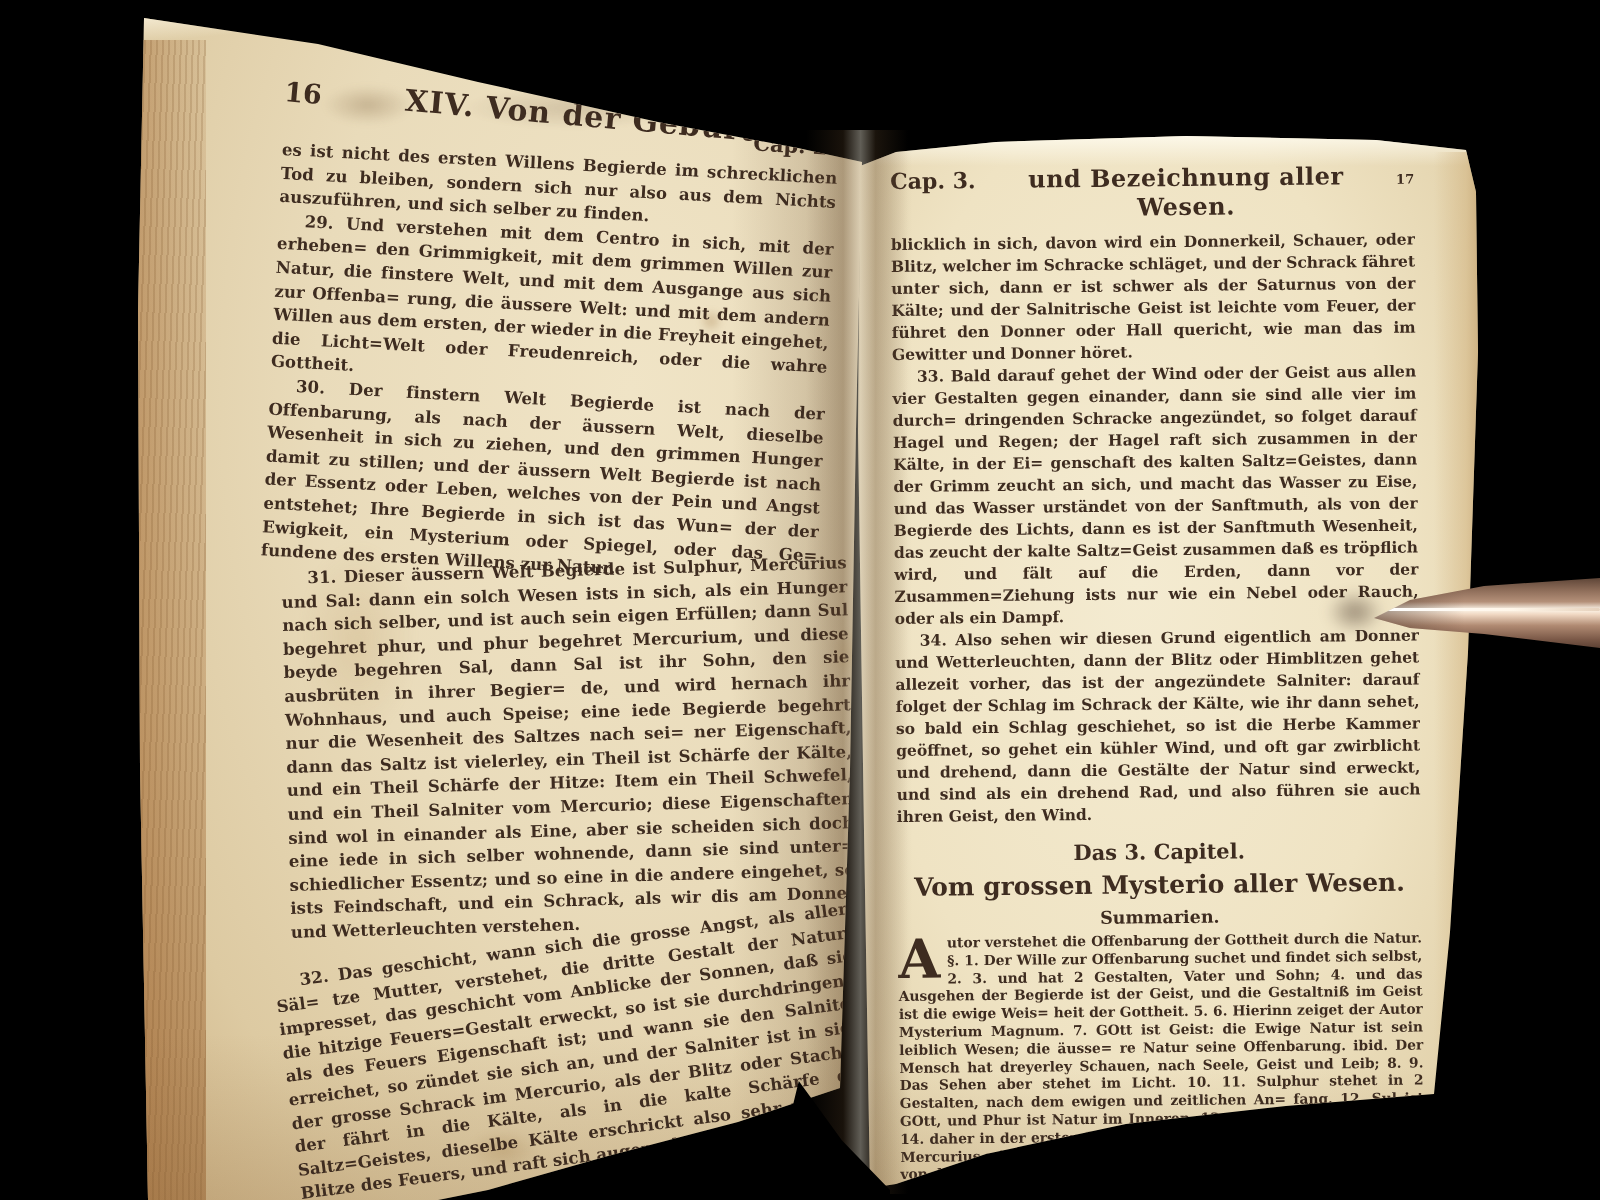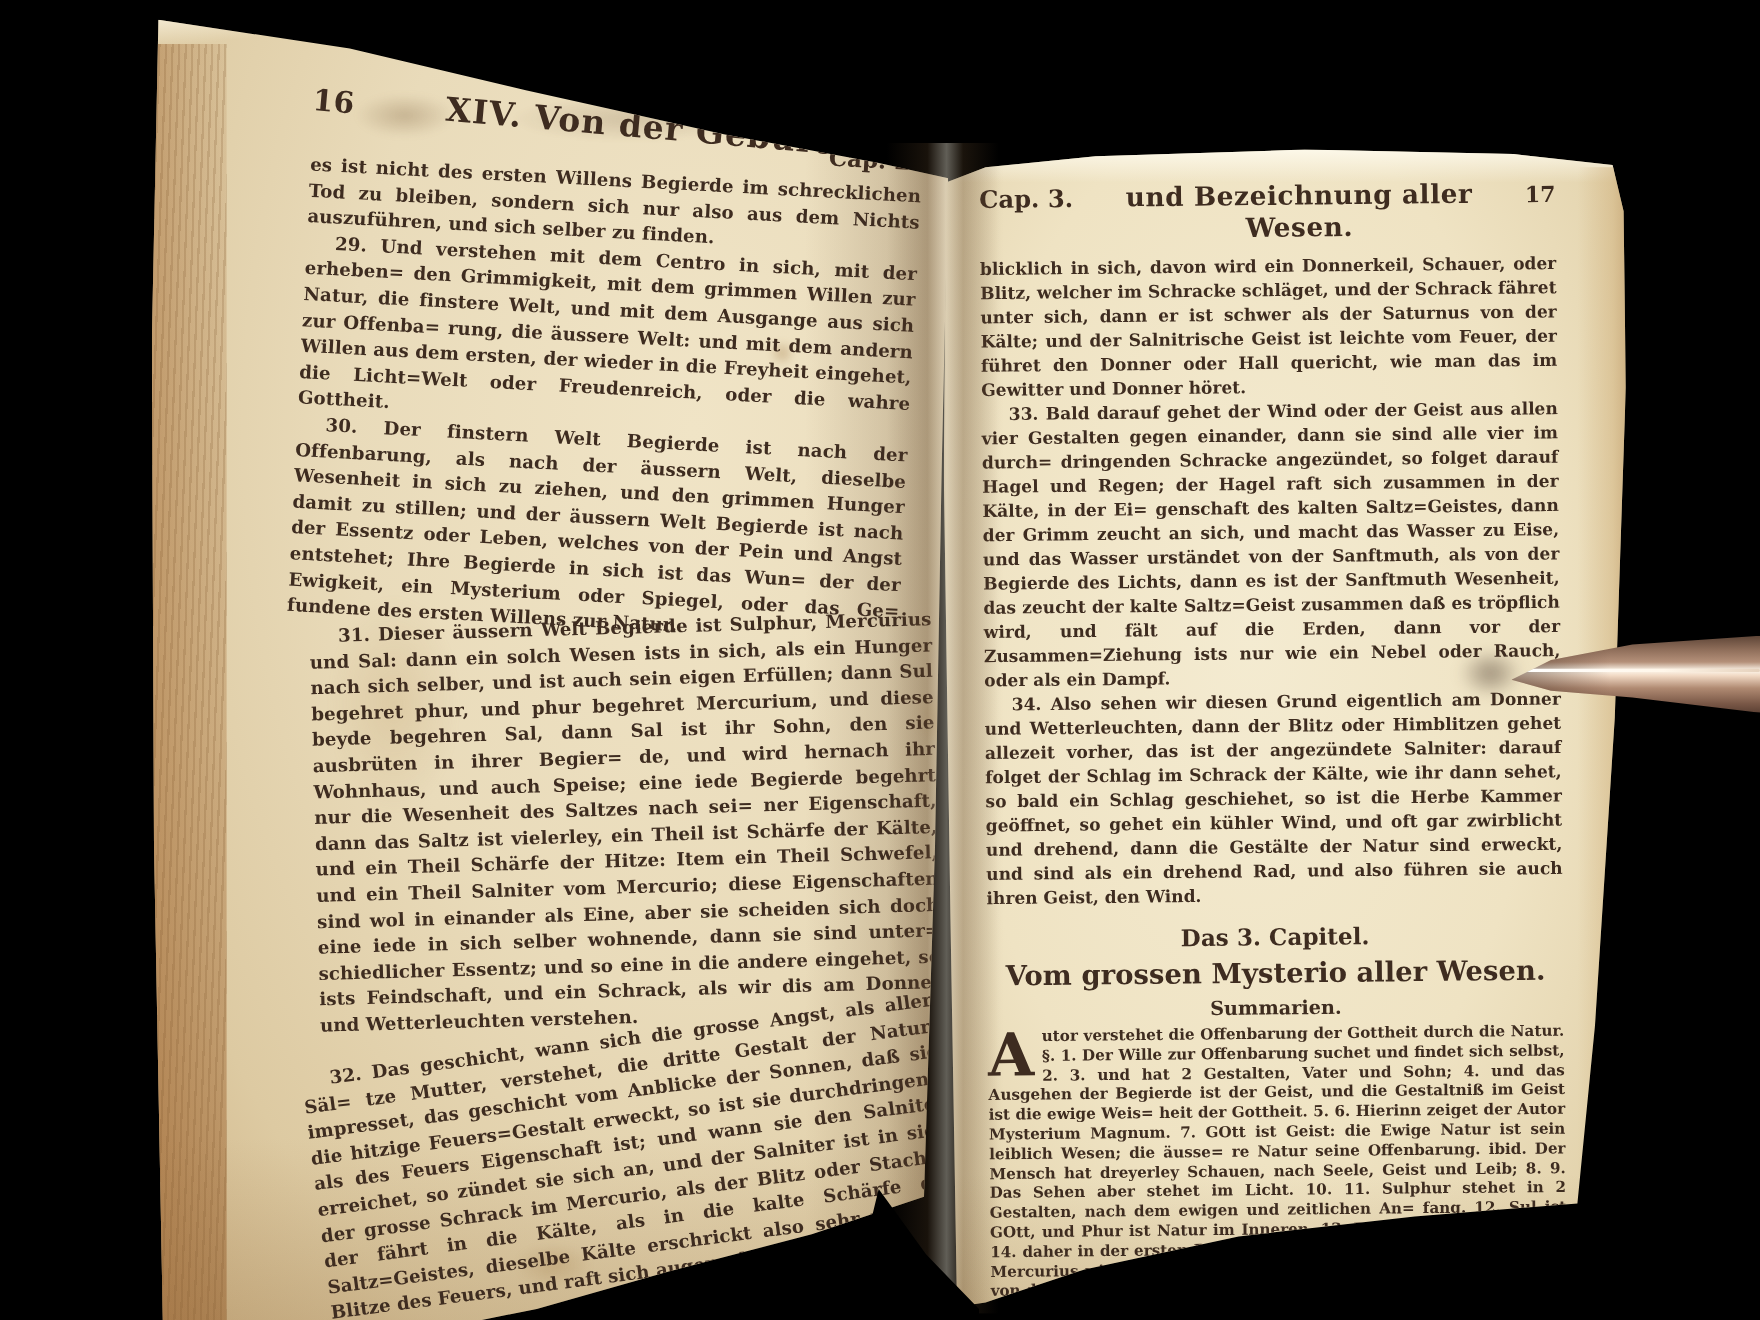--- a/index.html
+++ b/index.html
@@ -54,21 +54,21 @@
   .blockA{transform:rotate(3deg);transform-origin:0 0;width:556px;}
   .blockB{transform:rotate(-1.6deg);transform-origin:0 50%;margin-top:4px;width:566px;}
   .blockC{transform:rotate(-7.4deg) translateX(-14px);transform-origin:0 0;margin-top:26px;width:578px;}
   .lp-headrow{display:flex;align-items:flex-end;transform:rotate(2deg);transform-origin:0 0;}
   .lp-pagenum{font-size:27px;line-height:28px;}
   .lp-runhead{flex:1;text-align:center;font-size:30px;line-height:32px;letter-spacing:1px;}
   .lp-caprow{text-align:right;font-size:21px;line-height:22px;padding-right:4px;margin:2px 0 8px 0;}
   .rp-headrow{display:flex;align-items:baseline;margin-bottom:10px;}
   .rp-cap{font-size:22px;}
   .rp-runhead{flex:1;text-align:center;font-size:24px;letter-spacing:0.5px;}
-  .rp-pagenum{font-size:20px;text-align:right;}
+  .rp-pagenum{font-size:13px;text-align:right;}
   .chap-head{text-align:center;font-size:21px;margin:14px 0 6px 0;}
   .chap-title{text-align:center;font-size:25px;margin:0 0 8px 0;}
   .sum-head{text-align:center;font-size:17.5px;margin:0 0 5px 0;}
   .summary{font-size:13.8px;line-height:17.8px;text-align:justify;}
   .dropcap{float:left;font-size:54px;line-height:42px;padding:3px 7px 0 0;}
   .sigrow{position:relative;height:24px;font-size:14.5px;margin-top:3px;}
   .sig{position:absolute;left:49%;}
   .catch{position:absolute;right:10px;}
   
   .stain{position:absolute;border-radius:50%;filter:blur(3px);pointer-events:none;z-index:2;}

